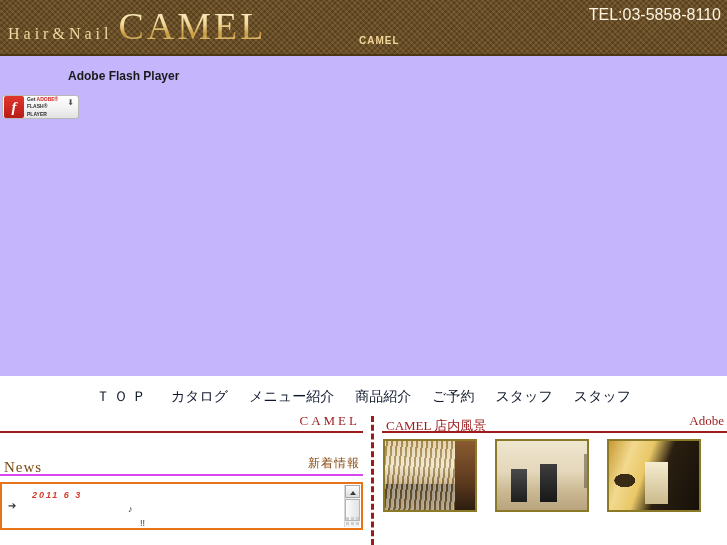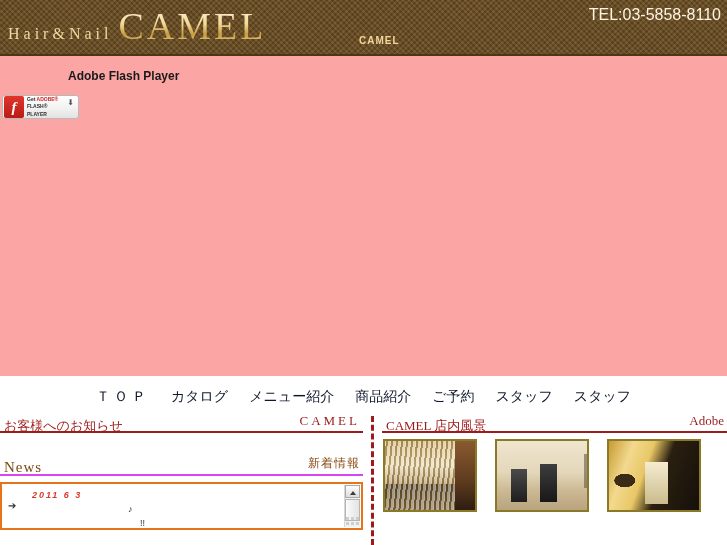--- a/index.html
+++ b/index.html
@@ -69,21 +69,21 @@
   }
   #header-tel { font-size: 16px; display:block; }
   #header-hours { font-size: 14px; display:block; }
 
   
   #flash-area {
     position: absolute;
     left: 0; top: 56px;
     width: 727px;
     height: 320px;
-    background: #fca5a5;
+    background: #c4b5fd;
   }
   #flash-title {
     position: absolute;
     left: 68px; top: 13px;
     font-size: 12px;
     font-weight: bold;
     color: #1a1a1a;
   }
   #flash-badge {
     position: absolute;
@@ -380,21 +380,20 @@
   <span class="nav-item">商品紹介</span>
   <span class="nav-item">ご予約</span>
   <span class="nav-item">スタッフ</span>
   <span class="nav-item">スタッフ</span>
 </nav>
 
 <div id="content">
 
   <div id="col-left">
     <div class="section-head">
-      <span class="sh-left">お客様へのお知らせ</span>
       <span class="sh-right">CAMEL</span>
     </div>
 
     <div class="section-head" id="news-head">
       <span class="sh-left">News</span>
       <span class="sh-right">新着情報</span>
     </div>
 
     <div id="news-box">
       <div id="news-entry">

